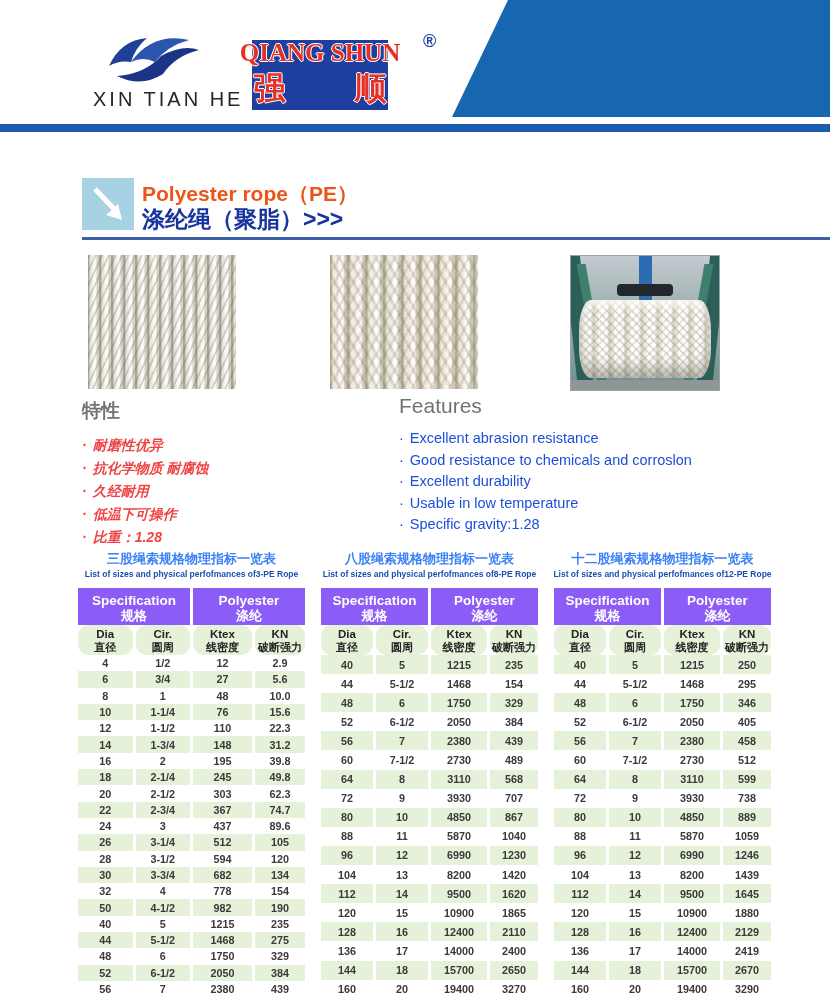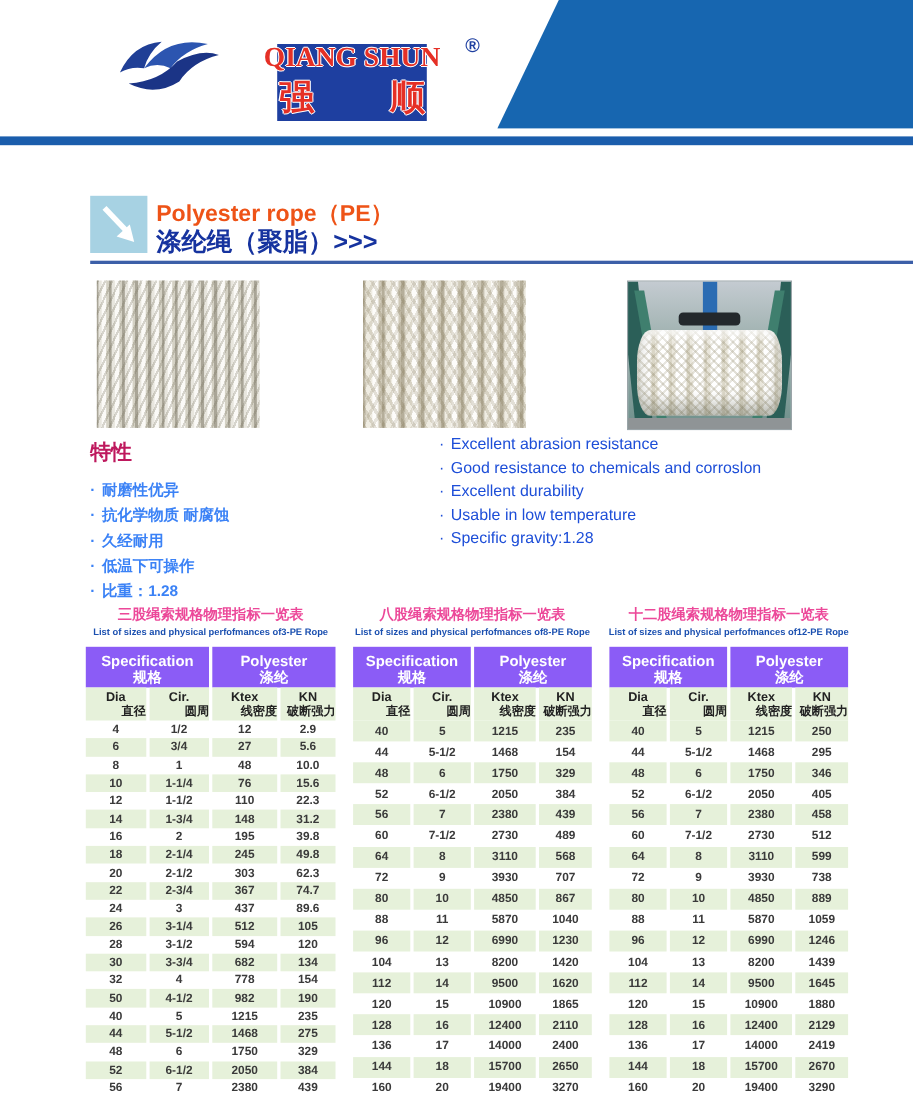--- a/index.html
+++ b/index.html
@@ -50,62 +50,63 @@
     background:
       repeating-linear-gradient(45deg,rgba(150,142,112,.28) 0 2px,rgba(255,255,255,0) 2px 6px),
       repeating-linear-gradient(-45deg,rgba(150,142,112,.22) 0 2px,rgba(255,255,255,0) 2px 6px),
       repeating-linear-gradient(90deg,#e9e6db 0 2px,#ffffff 4px 12px,#dbd7c8 14px 16px);
     box-shadow:inset 0 -10px 14px rgba(80,82,62,.4),inset 0 6px 10px rgba(255,255,255,.85);}
   .m-floor{position:absolute;left:0;right:0;bottom:0;height:10px;background:#8f9496;}
   
   .feat{position:absolute;}
   .feat-cn{left:82px;top:398px;}
   .feat-en{left:399px;top:394px;}
-  .feat h3{margin:0 0 10px 0;color:#be185d;}
+  .feat h3{margin:0 0 10px 0;color:#737373;}
   .feat-cn h3{font-size:19px;font-weight:bold;}
   .feat-en h3{font-size:21px;font-weight:normal;}
   .feat ul{margin:0;padding:0;list-style:none;}
-  .feat-cn li{font-size:14px;font-weight:600;color:#3b82f6;line-height:23px;}
+  .feat-cn li{font-size:14px;font-weight:600;color:#ef4444;line-height:23px;font-style:italic;}
   .feat-en li{font-size:14.5px;color:#1d4ed8;line-height:21.5px;}
   .blt{margin-right:6px;}
   
   .tables{position:absolute;left:75px;top:552px;display:flex;}
   .spec-col{margin-right:10px;}
   .spec-col:last-child{margin-right:0;}
-  .tbl-title{font-size:13px;font-weight:bold;color:#ec4899;text-align:center;line-height:14px;}
+  .tbl-title{font-size:13px;font-weight:bold;color:#3b82f6;text-align:center;line-height:14px;}
   .tbl-sub{font-size:8.5px;font-weight:bold;color:#1b50b0;text-align:center;line-height:12px;margin:2px 0 8px 0;}
   table.spec{border-collapse:separate;border-spacing:3px 0;table-layout:fixed;}
   .t1{width:233px;}
   .t2{width:223px;}
   col.c1,col.c2{width:25%;} col.c3{width:27%;} col.c4{width:23%;}
   .spec th,.spec td{text-align:center;padding:0;}
   .spec tr.grp th{background:#8b5cf6;color:#fff;height:37px;font-weight:bold;}
   .grp .en{font-size:13.5px;line-height:15px;padding-top:3px;}
   .grp .cn{font-size:13px;line-height:16px;}
-  .spec tr.sub th{background:#e6f1da;color:#222;height:30px;font-weight:bold;}
+  .spec tr.sub th{background:#e6f1da;color:#222;height:30px;font-weight:bold;border-radius:11px;}
   .sub .en{font-size:11.5px;line-height:13px;padding-top:2px;}
-  .sub .cn{font-size:11px;line-height:13px;text-align:right;}
+  .sub .cn{font-size:11px;line-height:13px;}
   .spec td{font-size:10.8px;font-weight:bold;color:#3a3a3a;}
   .t1 tbody tr{height:16.3px;}
   .t2 tbody tr{height:19.1px;}
   .start-green tbody tr:nth-child(odd) td{background:#e6f1da;}
   .start-white tbody tr:nth-child(even) td{background:#e6f1da;}
 </style>
 </head>
 <body>
 
 <div class="diag"></div>
 <div class="top-bar"></div>
 
 <div class="logo-block">
   <svg class="logo-svg" width="120" height="56" viewBox="0 0 120 56">
     <path d="M6,34 Q18,8 44,6 Q32,16 28,30 Q16,28 6,34 Z" fill="#203f96"></path>
     <path d="M28,30 Q50,0 86,8 Q64,14 52,30 Q40,24 28,30 Z" fill="#2c55b0"></path>
     <path d="M14,44 Q42,42 58,24 Q80,12 96,18 Q72,24 60,42 Q38,56 14,44 Z" fill="#1b3486"></path>
   </svg>
+  <div class="logo-text">XIN TIAN HE</div>
 </div>
 
 <div class="qs-box">
   <div class="qs-en">QIANG SHUN</div>
   <div class="qs-cn">强 顺</div>
 </div>
 <div class="qs-reg">®</div>
 
 <div class="title-icon">
   <svg width="52" height="52" viewBox="0 0 52 52">
@@ -135,20 +136,21 @@
   <ul>
     <li><span class="blt">·</span><span>耐磨性优异</span></li>
     <li><span class="blt">·</span><span>抗化学物质 耐腐蚀</span></li>
     <li><span class="blt">·</span><span>久经耐用</span></li>
     <li><span class="blt">·</span><span>低温下可操作</span></li>
     <li><span class="blt">·</span><span>比重：1.28</span></li>
   </ul>
 </div>
 
 <div class="feat feat-en">
+  <h3>Features</h3>
   <ul>
     <li><span class="blt">·</span><span>Excellent abrasion resistance</span></li>
     <li><span class="blt">·</span><span>Good resistance to chemicals and corroslon</span></li>
     <li><span class="blt">·</span><span>Excellent durability</span></li>
     <li><span class="blt">·</span><span>Usable in low temperature</span></li>
     <li><span class="blt">·</span><span>Specific gravity:1.28</span></li>
   </ul>
 </div>
 
 <div class="tables">

